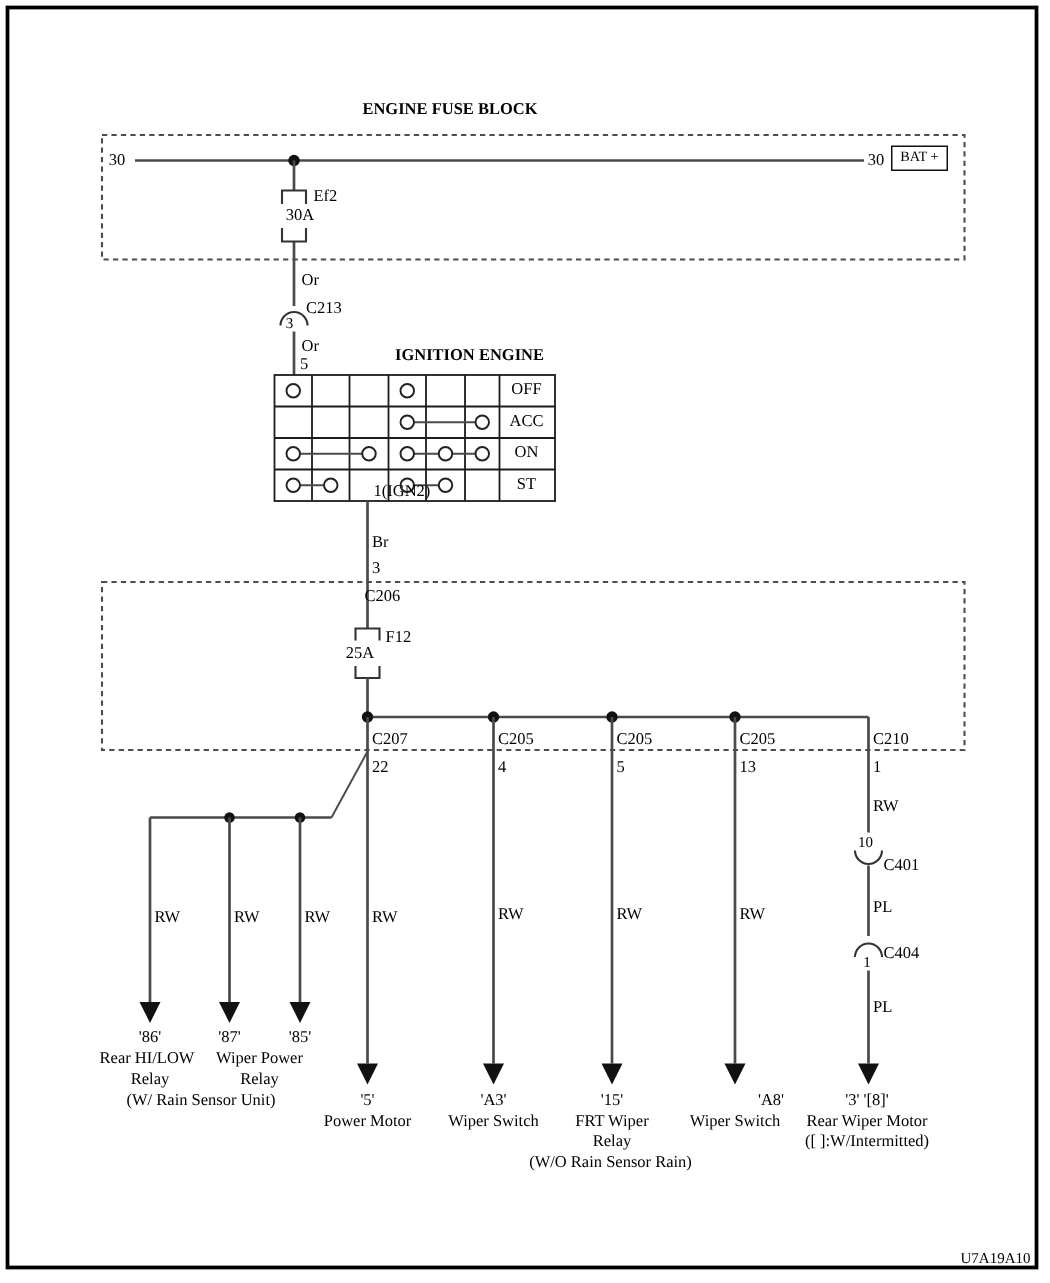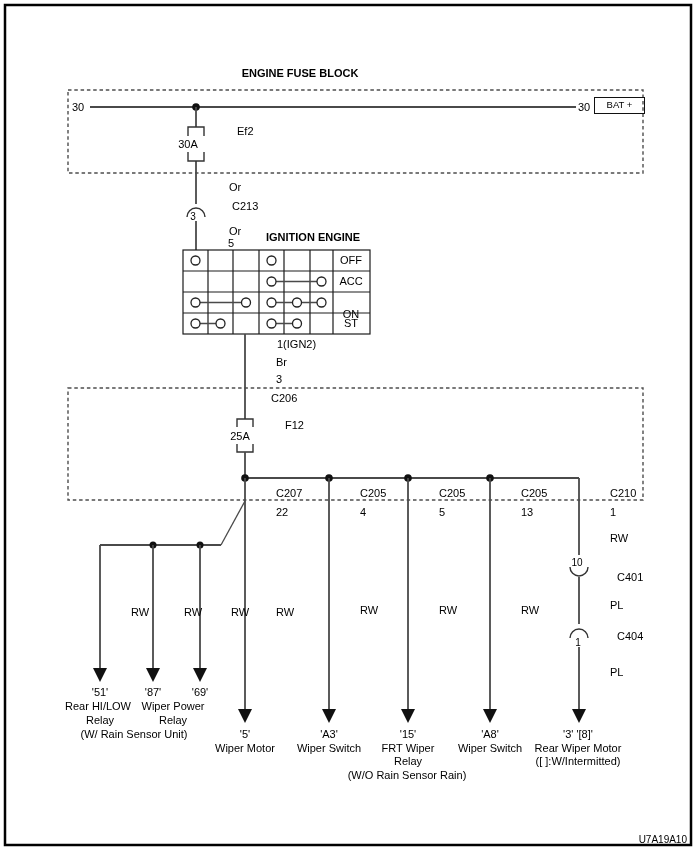--- a/index.html
+++ b/index.html
@@ -1,24 +1,24 @@
 <!DOCTYPE html>
 <html><head>
 <meta charset="utf-8">
 <style>
   html,body{margin:0;padding:0;background:#fff;}
   .page{position:relative;width:700px;height:855px;background:#fff;overflow:hidden;
-        font-family:Liberation Sans, sans-serif;color:#000;}
+        font-family:Liberation Serif, serif;color:#000;}
   svg{position:absolute;left:0;top:0;}
   .t{position:absolute;font-size:11px;line-height:1.1;white-space:nowrap;color:#000;}
   .c{transform:translate(-50%,-50%);}
-  .l{transform:translateY(-50%);margin-left:28px;}
+  .l{transform:translateY(-50%);}
   .b{font-weight:bold;}
   .s10{font-size:10px;}
-  .batbox{position:absolute;left:594px;top:97px;width:51px;height:17px;border:1.4px solid #111;
+  .batbox{position:absolute;left:594px;top:97px;width:38px;height:17px;border:1.4px solid #111;
           box-sizing:border-box;font-size:9.5px;text-align:center;line-height:14px;}
   .wire{stroke:#4a4a4a;stroke-width:1.8;fill:none;}
   .thin{stroke:#4a4a4a;stroke-width:1.3;fill:none;}
   .grid{stroke:#1c1c1c;stroke-width:1.2;fill:none;}
   .dash{stroke:#4d4d4d;stroke-width:1.4;fill:none;stroke-dasharray:3.5,2.8;}
   .sym{stroke:#333;stroke-width:1.4;fill:none;}
   .dot{fill:#111;stroke:none;}
   .arrow{fill:#111;stroke:none;}
   .contact{fill:#fff;stroke:#222;stroke-width:1.3;}
 </style>
@@ -98,35 +98,35 @@
       <polygon class="arrow" points="483,709 497,709 490,723"></polygon>
       <polygon class="arrow" points="572,709 586,709 579,723"></polygon>
     </g>
   </svg>
 
   <div class="t c b" style="left:300px;top:73px">ENGINE FUSE BLOCK</div>
   <div class="t c" style="left:78px;top:107px">30</div>
   <div class="t c" style="left:584px;top:107px">30</div>
   <div class="batbox"><span>BAT +</span></div>
   <div class="t l" style="left:209px;top:131px">Ef2</div>
-  <div class="t c" style="left:188px;top:144px">30A</div>
+  <div class="t c" style="left:200px;top:144px">30A</div>
 
   <div class="t l" style="left:201px;top:187px">Or</div>
   <div class="t l" style="left:204px;top:206px">C213</div>
   <div class="t c s10" style="left:193px;top:216px">3</div>
   <div class="t l" style="left:201px;top:231px">Or</div>
   <div class="t l" style="left:200px;top:243px">5</div>
 
   <div class="t c b" style="left:313px;top:237px">IGNITION ENGINE</div>
   <div class="t c" style="left:351px;top:260px">OFF</div>
   <div class="t c" style="left:351px;top:281px">ACC</div>
-  <div class="t c" style="left:351px;top:314px">ON</div>
+  <div class="t c" style="left:351px;top:302px">ON</div>
   <div class="t c" style="left:351px;top:323px">ST</div>
 
-  <div class="t l" style="left:249px;top:344px">1(IGN2)</div>
+  <div class="t l" style="left:249px;top:328px">1(IGN2)</div>
   <div class="t l" style="left:248px;top:362px">Br</div>
   <div class="t l" style="left:248px;top:379px">3</div>
   <div class="t l" style="left:243px;top:398px">C206</div>
 
   <div class="t l" style="left:257px;top:425px">F12</div>
   <div class="t c" style="left:240px;top:436px">25A</div>
 
   <div class="t l" style="left:248px;top:493px">C207</div>
   <div class="t l" style="left:248px;top:512px">22</div>
   <div class="t l" style="left:332px;top:493px">C205</div>
@@ -147,37 +147,37 @@
   <div class="t l" style="left:493px;top:610px">RW</div>
   <div class="t l" style="left:582px;top:538px">RW</div>
   <div class="t l" style="left:582px;top:605px">PL</div>
   <div class="t l" style="left:582px;top:672px">PL</div>
 
   <div class="t c s10" style="left:577px;top:562px">10</div>
   <div class="t l" style="left:589px;top:577px">C401</div>
   <div class="t c s10" style="left:578px;top:642px">1</div>
   <div class="t l" style="left:589px;top:636px">C404</div>
 
-  <div class="t c" style="left:100px;top:692px">'51'</div>
+  <div class="t c" style="left:100px;top:692px">'86'</div>
   <div class="t c" style="left:153px;top:692px">'87'</div>
-  <div class="t c" style="left:200px;top:692px">'69'</div>
+  <div class="t c" style="left:200px;top:692px">'85'</div>
   <div class="t c" style="left:98px;top:706px">Rear HI/LOW</div>
   <div class="t c" style="left:100px;top:720px">Relay</div>
   <div class="t c" style="left:173px;top:706px">Wiper Power</div>
   <div class="t c" style="left:173px;top:720px">Relay</div>
   <div class="t c" style="left:134px;top:734px">(W/ Rain Sensor Unit)</div>
 
   <div class="t c" style="left:245px;top:734px">'5'</div>
-  <div class="t c" style="left:245px;top:748px">Wiper Motor</div>
+  <div class="t c" style="left:245px;top:748px">Power Motor</div>
   <div class="t c" style="left:329px;top:734px">'A3'</div>
   <div class="t c" style="left:329px;top:748px">Wiper Switch</div>
   <div class="t c" style="left:408px;top:734px">'15'</div>
   <div class="t c" style="left:408px;top:748px">FRT Wiper</div>
   <div class="t c" style="left:408px;top:761px">Relay</div>
   <div class="t c" style="left:407px;top:775px">(W/O Rain Sensor Rain)</div>
-  <div class="t c" style="left:490px;top:734px">'A8'</div>
+  <div class="t c" style="left:514px;top:734px">'A8'</div>
   <div class="t c" style="left:490px;top:748px">Wiper Switch</div>
   <div class="t c" style="left:578px;top:734px">'3' '[8]'</div>
   <div class="t c" style="left:578px;top:748px">Rear Wiper Motor</div>
   <div class="t c" style="left:578px;top:761px">([ ]:W/Intermitted)</div>
 
   <div class="t s10" style="right:13px;top:834px">U7A19A10</div>
 </div>
 
 </body></html>

